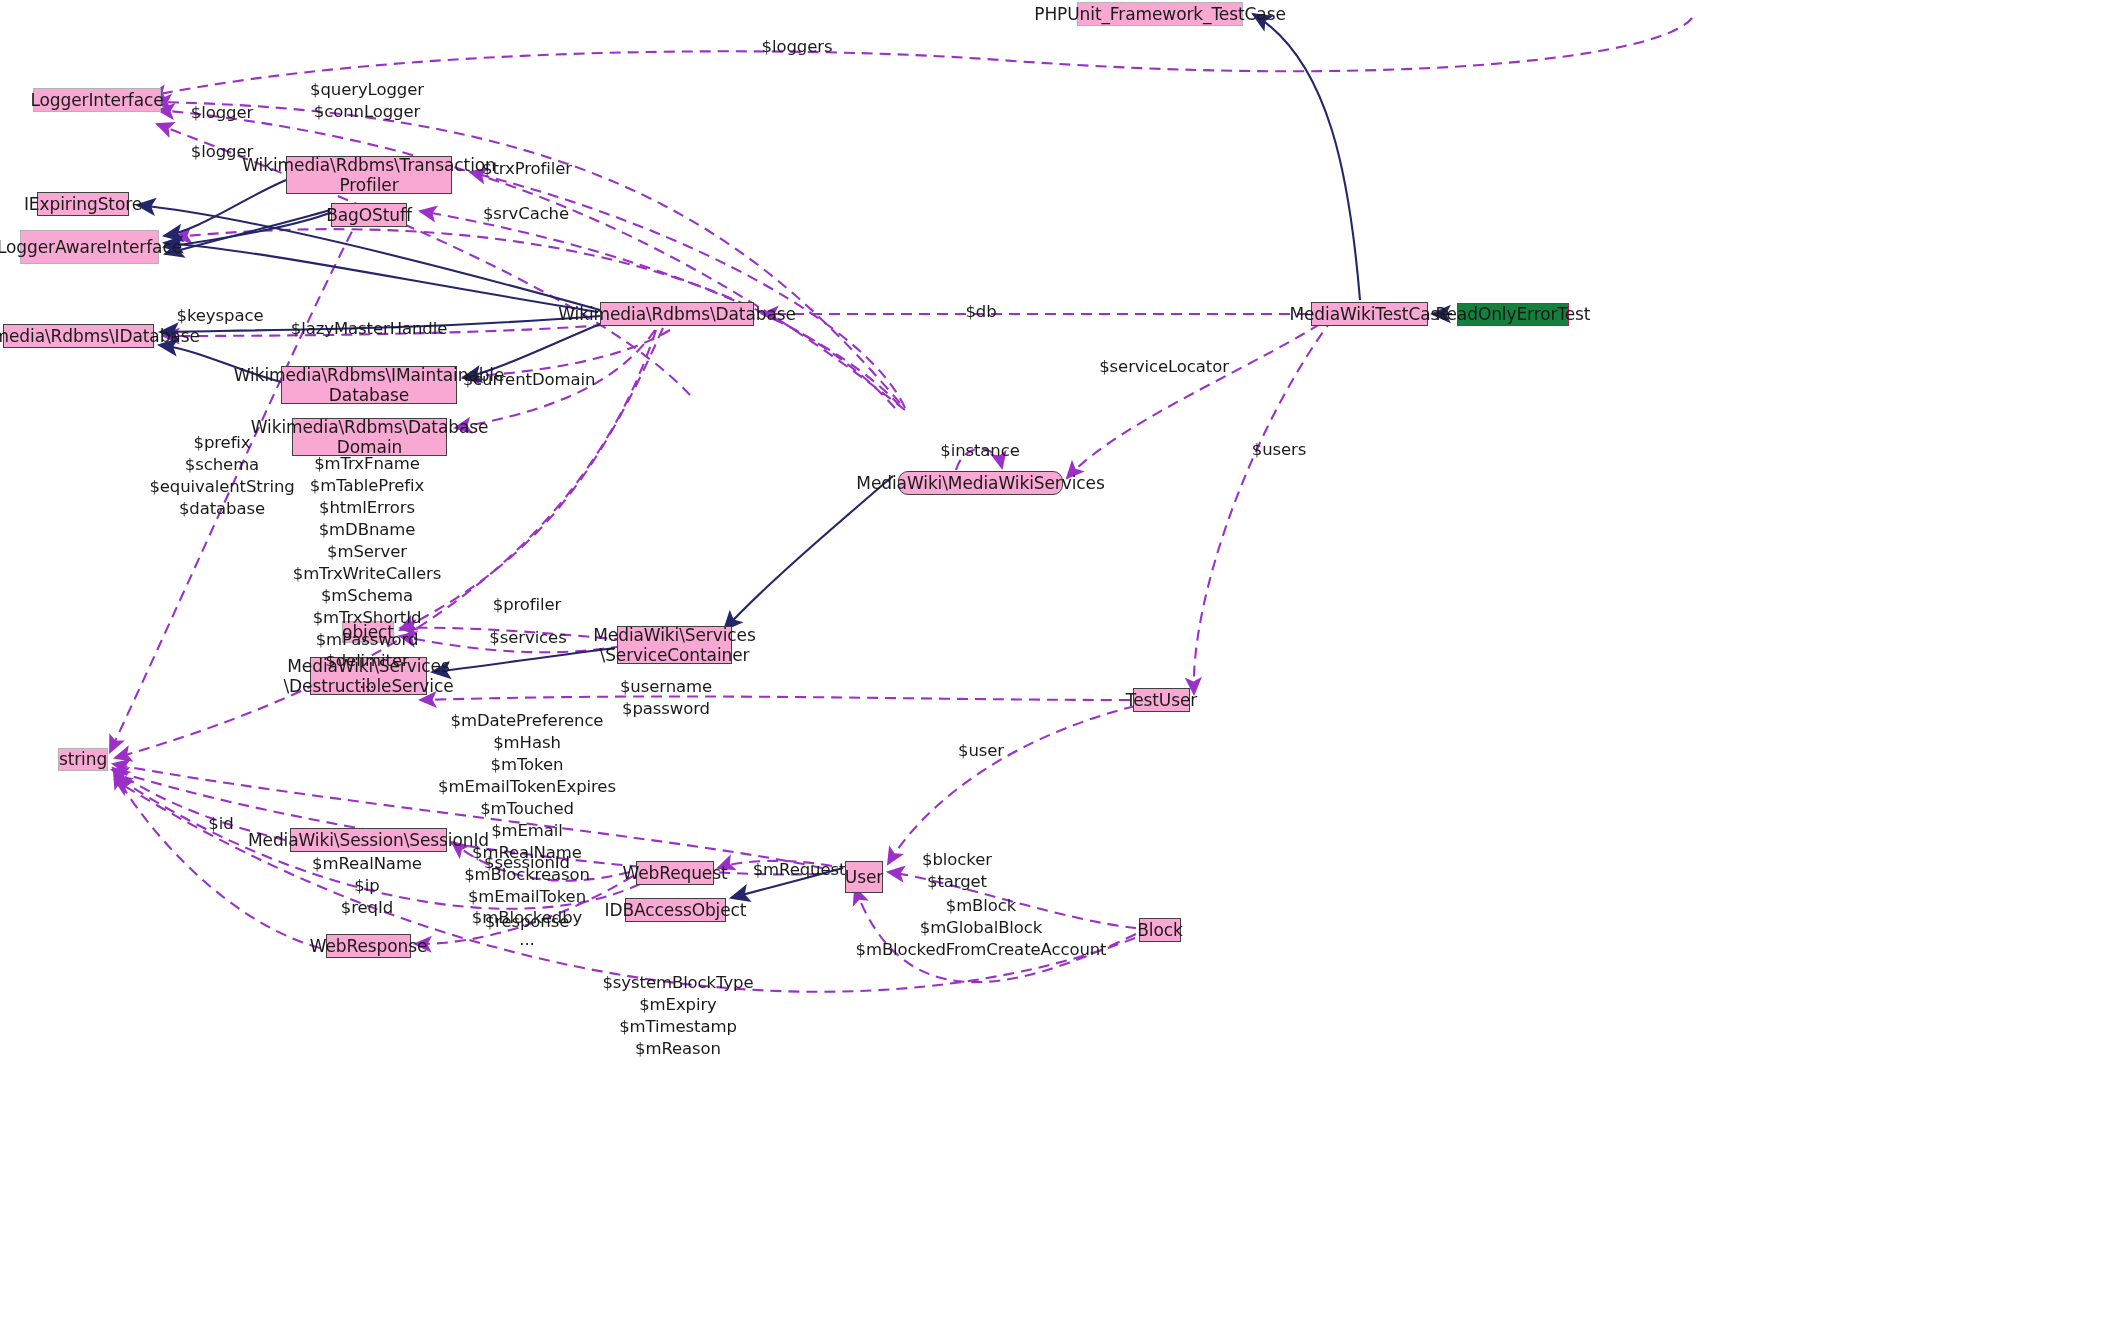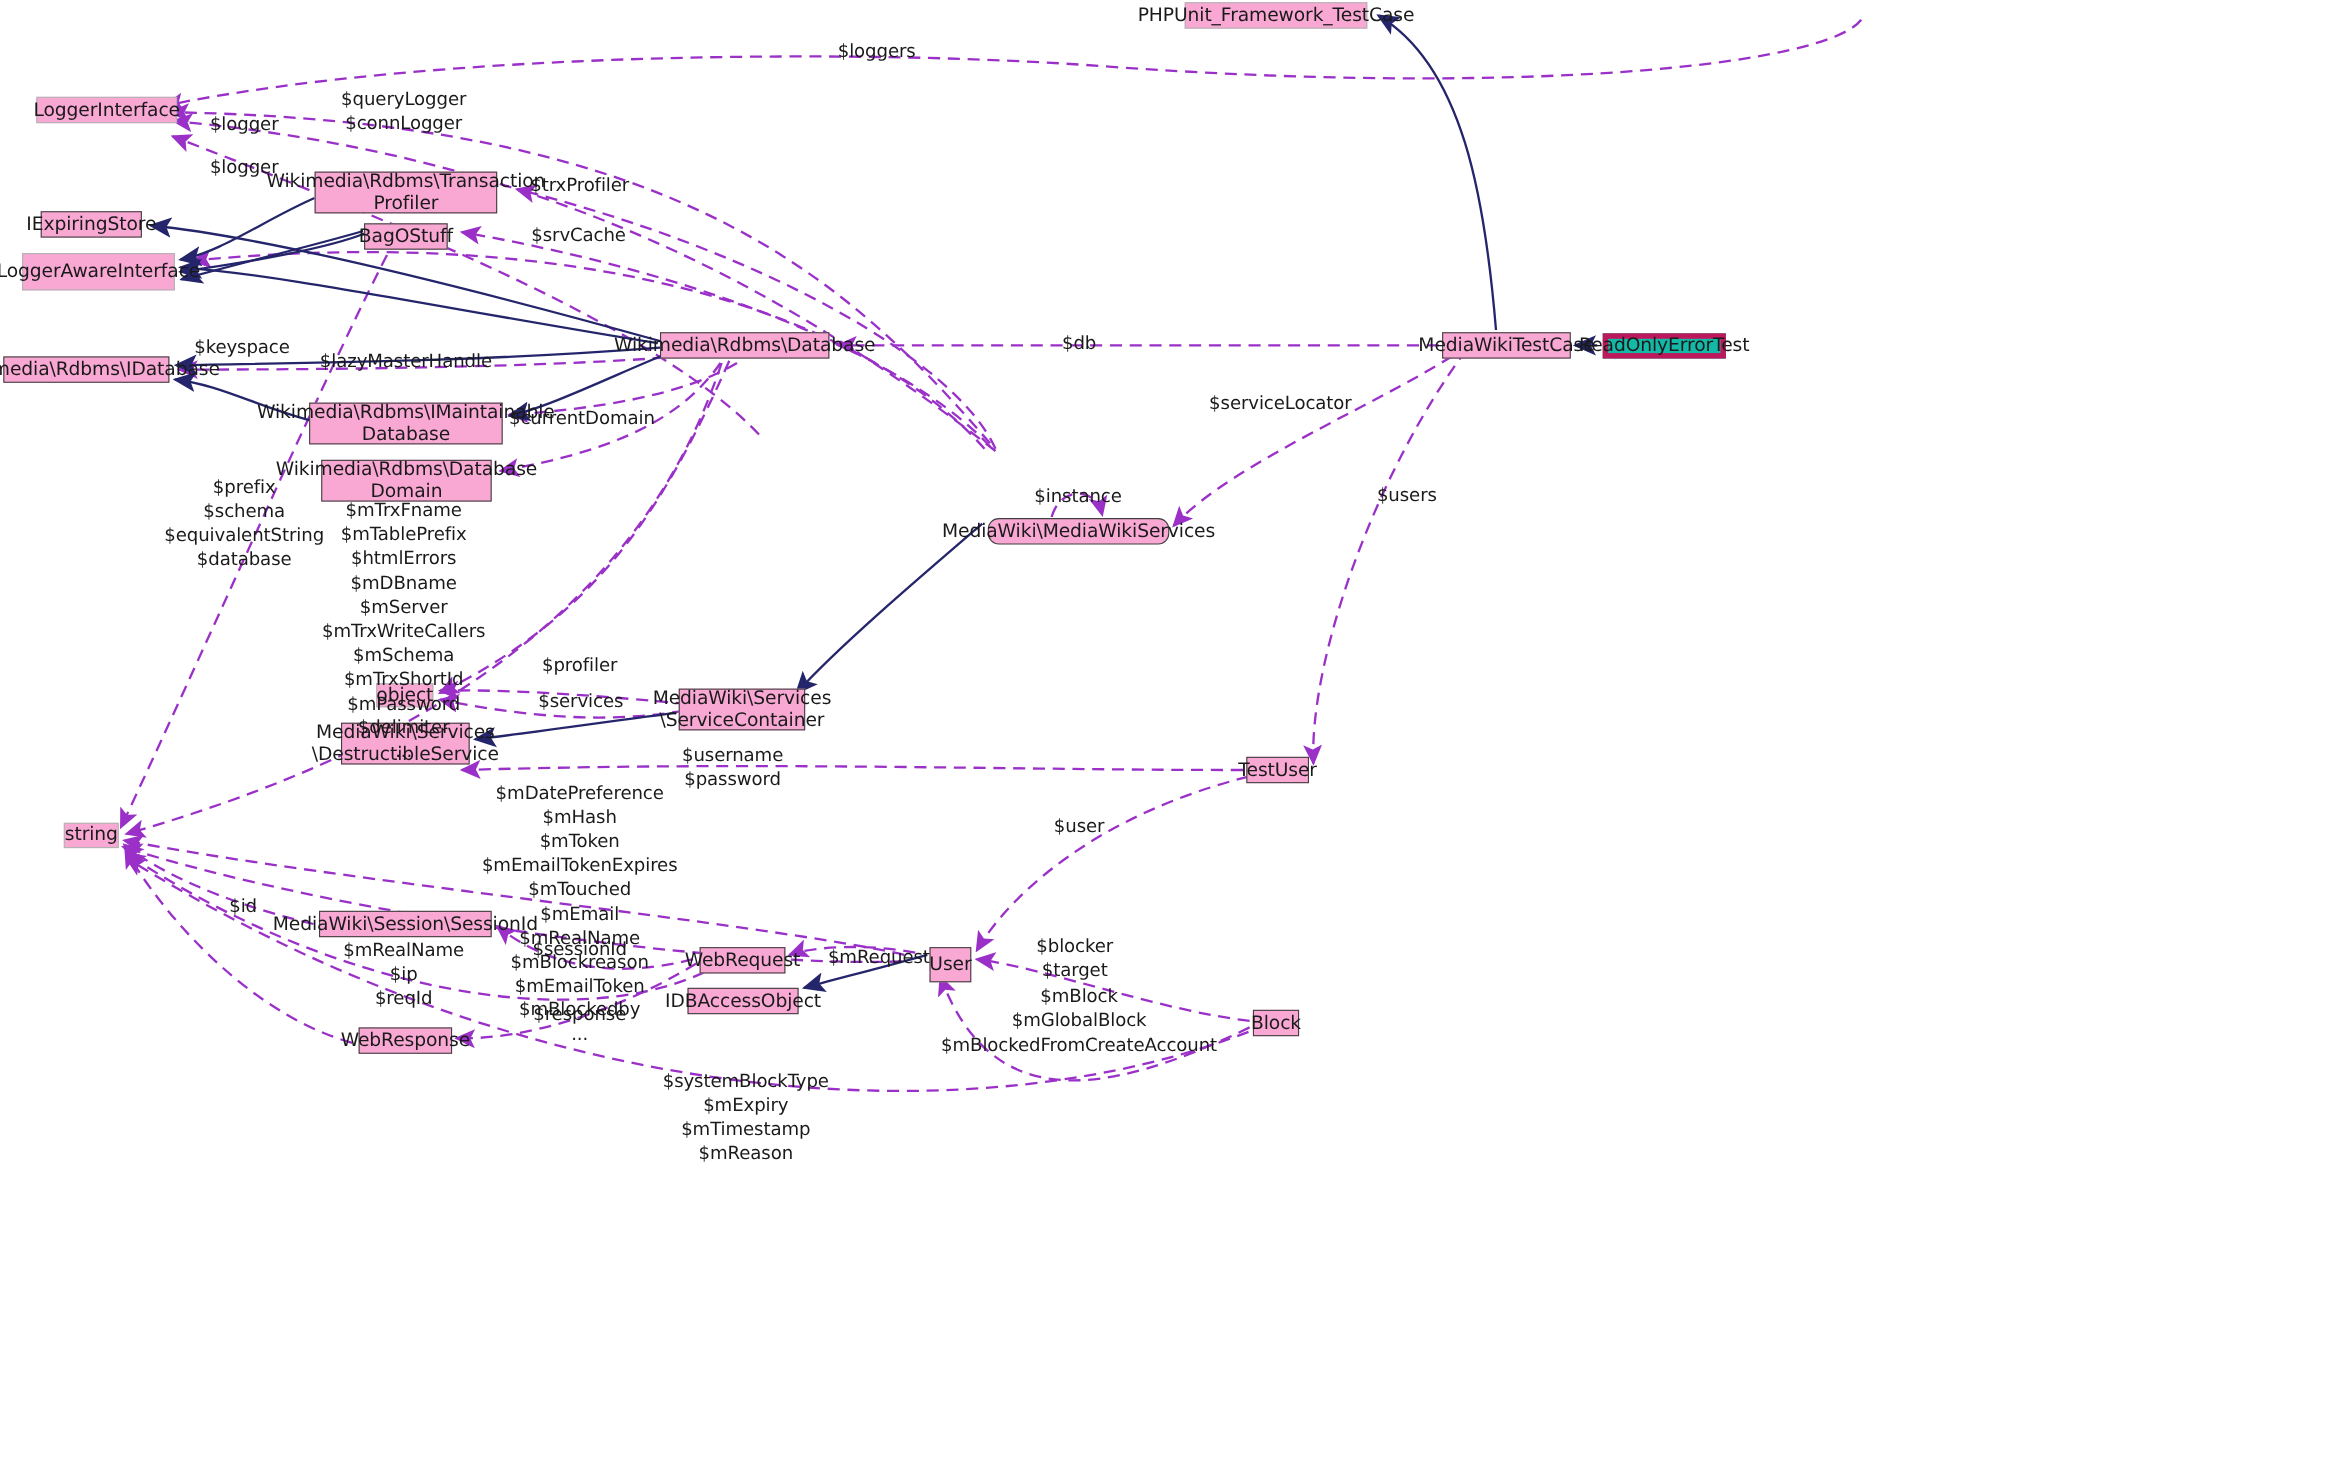--- a/index.html
+++ b/index.html
@@ -19,21 +19,21 @@
     display:flex;align-items:center;justify-content:center;
     text-align:center;
     font-size:17px;
     color:#1a1a1a;
     line-height:1.18;
     white-space:pre-line;
     padding:1px 5px;
     letter-spacing:-0.1px;
   }
   .node.ext{border:1px solid #b3b3b3;}
-  .node.cur{background:#14b8a6;border:5px solid #be185d;}
+  .node.cur{background:#15803d;border:1px solid #be185d;}
   .lbl{
     position:absolute;
     font-size:16.5px;
     color:#1a1a1a;
     text-align:center;
     line-height:1.33;
     white-space:pre-line;
     transform:translateX(-50%);
     letter-spacing:-0.1px;
   }
@@ -176,21 +176,21 @@
 $mToken
 $mEmailTokenExpires
 $mTouched
 $mEmail
 $mRealName
 $mBlockreason
 $mEmailToken
 $mBlockedby
 ...</div>
       <div class="lbl" style="left: 221px; top: 813px;">$id</div>
-      <div class="lbl" style="left: 977px; top: 849px;">$blocker
+      <div class="lbl" style="left: 957px; top: 849px;">$blocker
 $target</div>
       <div class="lbl" style="left: 799px; top: 859px;">$mRequest</div>
       <div class="lbl" style="left: 527px; top: 852px;">$sessionId</div>
       <div class="lbl" style="left: 367px; top: 853px;">$mRealName
 $ip
 $reqId</div>
       <div class="lbl" style="left: 981px; top: 895px;">$mBlock
 $mGlobalBlock
 $mBlockedFromCreateAccount</div>
       <div class="lbl" style="left: 527px; top: 911px;">$response</div>

